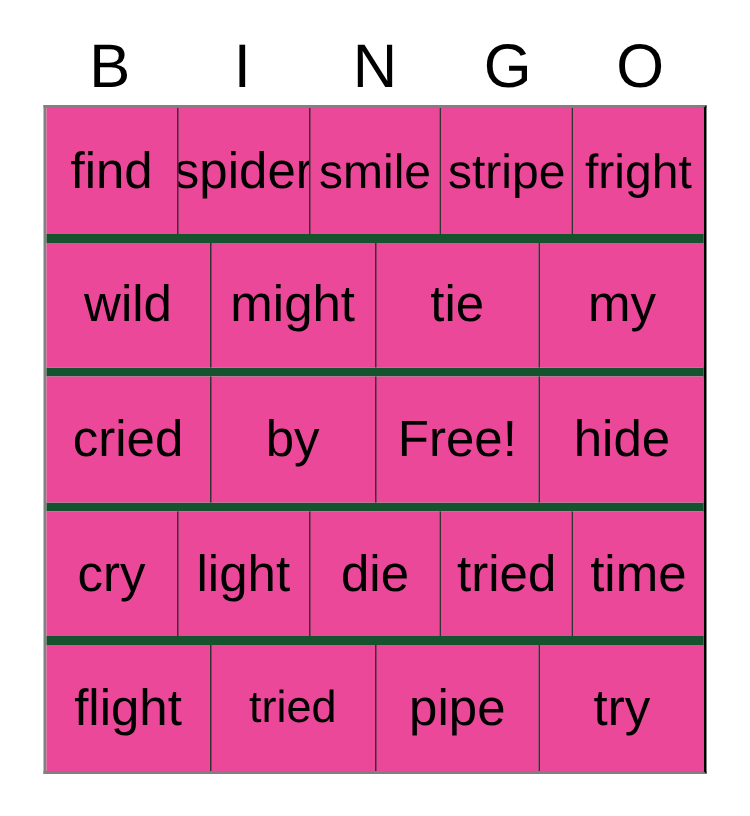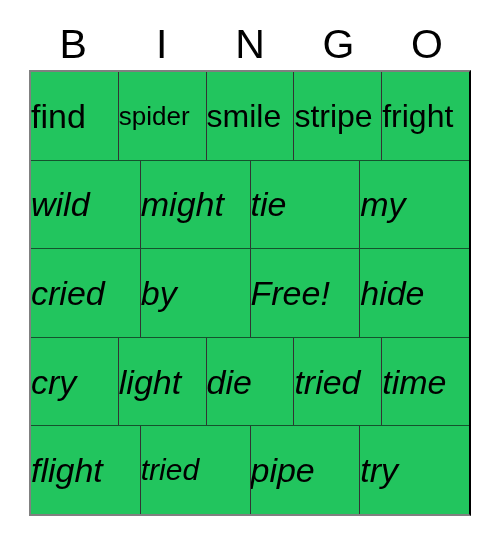--- a/index.html
+++ b/index.html
@@ -62,50 +62,49 @@
     display: flex;
     flex-direction: column;
     background: #ffffff;
   }
   .grid-row {
     flex: 1 1 0;
     display: flex;
     min-height: 0;
   }
   .grid-row + .grid-row {
-    border-top: 1px solid #14532d;
-    font-style: italic;
+    border-top: 6px solid #14532d;
   }
   .cell {
     flex: 1 1 0;
     min-width: 0;
     display: flex;
     align-items: center;
-    justify-content: flex-start;
+    justify-content: center;
     overflow: hidden;
-    background: #22c55e;
+    background: #ec4899;
     position: relative;
   }
   .cell + .cell {
     border-left: 1px solid #333333;
   }
   .cell-text {
     display: block;
     white-space: nowrap;
     line-height: 1;
     color: #000000;
     text-align: center;
     font-weight: 400;
   }
 
   
   .size-lg .cell-text { font-size: 34px; }
   .size-md .cell-text { font-size: 32px; }
   .size-sm .cell-text { font-size: 30px; }
-  .size-xs .cell-text { font-size: 26px; }
+  .size-xs .cell-text { font-size: 34px; }
 </style>
 </head>
 <body>
 
 <div id="card">
 
   <div id="header-row">
     <div class="header-cell">
       <span>B</span>
     </div>

